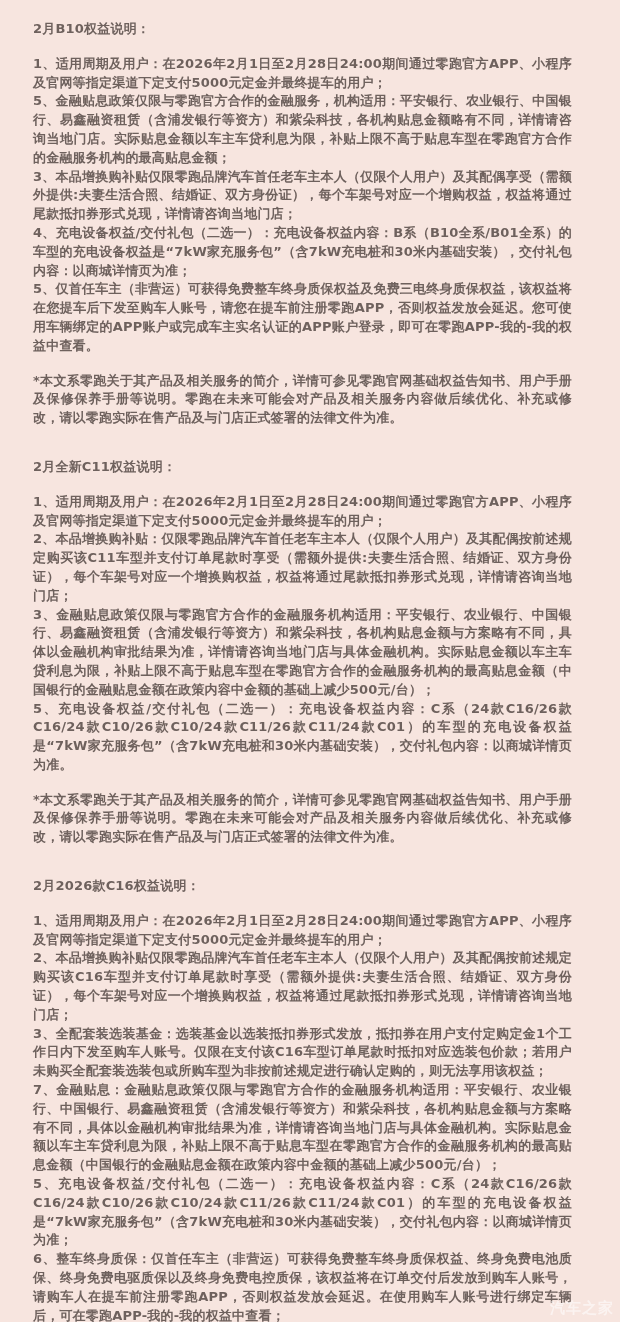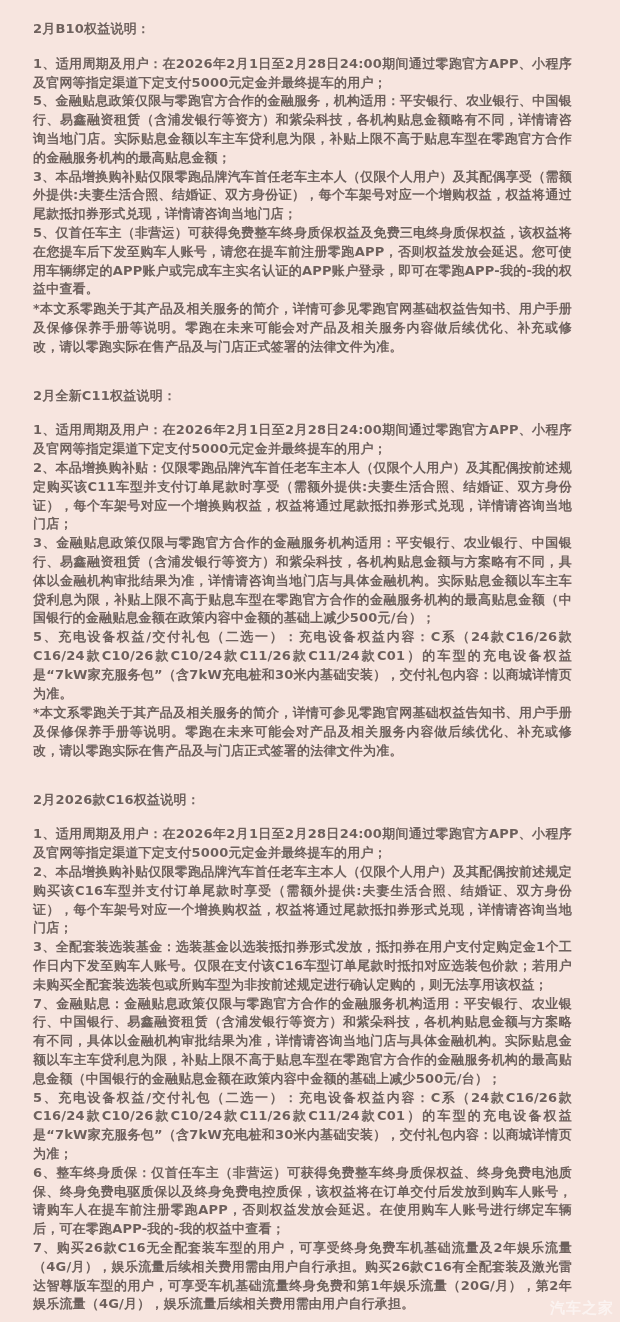--- a/index.html
+++ b/index.html
@@ -31,21 +31,21 @@
   .section-title {
     margin: 0 0 16px 0;
     font-size: 13px;
     font-weight: bold;
   }
   .benefit-item {
     margin: 0;
     text-align: justify;
   }
   .disclaimer {
-    margin: 1px 0 0 0;
+    margin: 16px 0 0 0;
     text-align: justify;
   }
   .watermark {
     position: absolute;
     right: 6px;
     bottom: 4px;
     color: rgba(255, 255, 255, 0.55);
     font-size: 15px;
     font-weight: bold;
     letter-spacing: 1px;
@@ -56,20 +56,21 @@
 </head>
 <body>
 
 <div class="page">
 
   <div class="section">
     <p class="section-title">2月B10权益说明：</p>
     <p class="benefit-item">1、适用周期及用户：在2026年2月1日至2月28日24:00期间通过零跑官方APP、小程序及官网等指定渠道下定支付5000元定金并最终提车的用户；</p>
     <p class="benefit-item">5、金融贴息政策仅限与零跑官方合作的金融服务，机构适用：平安银行、农业银行、中国银行、易鑫融资租赁（含浦发银行等资方）和紫朵科技，各机构贴息金额略有不同，详情请咨询当地门店。实际贴息金额以车主车贷利息为限，补贴上限不高于贴息车型在零跑官方合作的金融服务机构的最高贴息金额；</p>
     <p class="benefit-item">3、本品增换购补贴仅限零跑品牌汽车首任老车主本人（仅限个人用户）及其配偶享受（需额外提供:夫妻生活合照、结婚证、双方身份证），每个车架号对应一个增购权益，权益将通过尾款抵扣券形式兑现，详情请咨询当地门店；</p>
+    <p class="benefit-item">4、充电设备权益/交付礼包（二选一）：充电设备权益内容：B系（B10全系/B01全系）的车型的充电设备权益是“7kW家充服务包”（含7kW充电桩和30米内基础安装），交付礼包内容：以商城详情页为准；</p>
     <p class="benefit-item">5、仅首任车主（非营运）可获得免费整车终身质保权益及免费三电终身质保权益，该权益将在您提车后下发至购车人账号，请您在提车前注册零跑APP，否则权益发放会延迟。您可使用车辆绑定的APP账户或完成车主实名认证的APP账户登录，即可在零跑APP-我的-我的权益中查看。</p>
     <p class="disclaimer">*本文系零跑关于其产品及相关服务的简介，详情可参见零跑官网基础权益告知书、用户手册及保修保养手册等说明。零跑在未来可能会对产品及相关服务内容做后续优化、补充或修改，请以零跑实际在售产品及与门店正式签署的法律文件为准。</p>
   </div>
 
   <div class="section">
     <p class="section-title">2月全新C11权益说明：</p>
     <p class="benefit-item">1、适用周期及用户：在2026年2月1日至2月28日24:00期间通过零跑官方APP、小程序及官网等指定渠道下定支付5000元定金并最终提车的用户；</p>
     <p class="benefit-item">2、本品增换购补贴：仅限零跑品牌汽车首任老车主本人（仅限个人用户）及其配偶按前述规定购买该C11车型并支付订单尾款时享受（需额外提供:夫妻生活合照、结婚证、双方身份证），每个车架号对应一个增换购权益，权益将通过尾款抵扣券形式兑现，详情请咨询当地门店；</p>
     <p class="benefit-item">3、金融贴息政策仅限与零跑官方合作的金融服务机构适用：平安银行、农业银行、中国银行、易鑫融资租赁（含浦发银行等资方）和紫朵科技，各机构贴息金额与方案略有不同，具体以金融机构审批结果为准，详情请咨询当地门店与具体金融机构。实际贴息金额以车主车贷利息为限，补贴上限不高于贴息车型在零跑官方合作的金融服务机构的最高贴息金额（中国银行的金融贴息金额在政策内容中金额的基础上减少500元/台）；</p>
     <p class="benefit-item">5、充电设备权益/交付礼包（二选一）：充电设备权益内容：C系（24款C16/26款C16/24款C10/26款C10/24款C11/26款C11/24款C01）的车型的充电设备权益是“7kW家充服务包”（含7kW充电桩和30米内基础安装），交付礼包内容：以商城详情页为准。</p>

